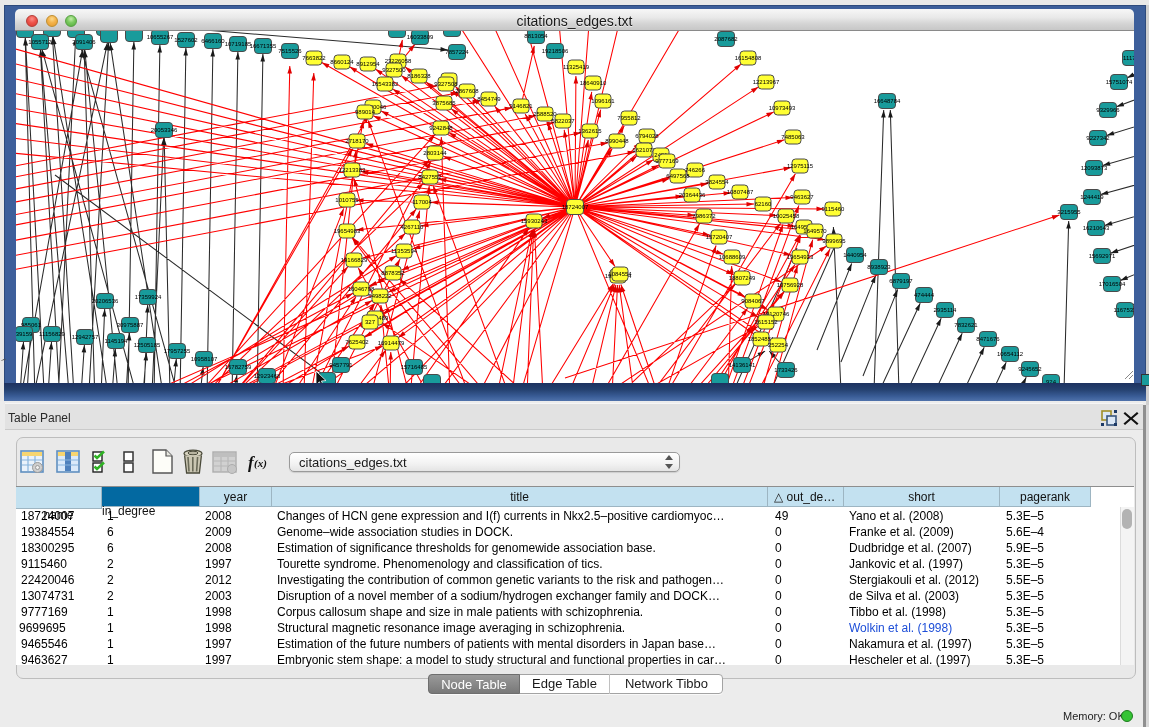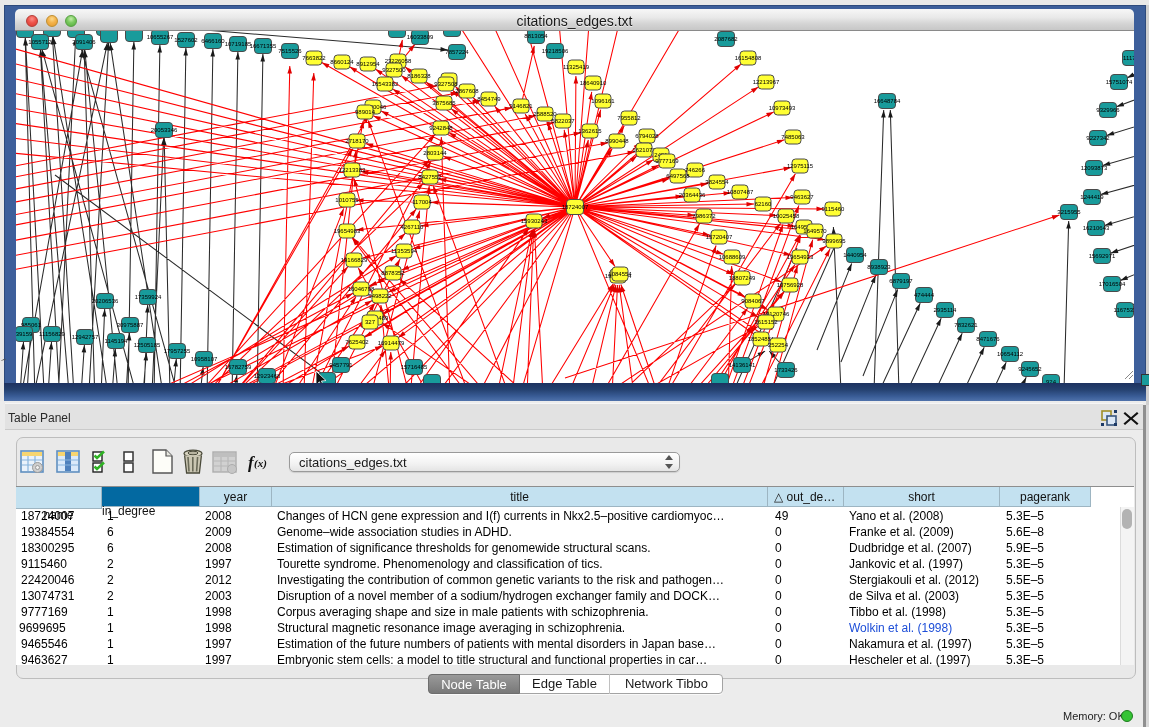--- a/index.html
+++ b/index.html
@@ -396,28 +396,28 @@
 <div class="abs" style="left:21px;top:509px;font-size:12px;color:#000">18724007</div>
 <div class="abs" style="left:107px;top:509px;font-size:12px;color:#000">1</div>
 <div class="abs" style="left:205px;top:509px;font-size:12px;color:#000">2008</div>
 <div class="abs" style="left:277px;top:509px;width:492px;font-size:12px;color:#000;white-space:nowrap;overflow:hidden">Changes of HCN gene expression and I(f) currents in Nkx2.5–positive cardiomyoc…</div>
 <div class="abs" style="left:775px;top:509px;font-size:12px;color:#000">49</div>
 <div class="abs" style="left:849px;top:509px;font-size:12px;color:#000">Yano et al. (2008)</div>
 <div class="abs" style="left:1006px;top:509px;font-size:12px;color:#000">5.3E–5</div>
 <div class="abs" style="left:21px;top:525px;font-size:12px;color:#000">19384554</div>
 <div class="abs" style="left:107px;top:525px;font-size:12px;color:#000">6</div>
 <div class="abs" style="left:205px;top:525px;font-size:12px;color:#000">2009</div>
-<div class="abs" style="left:277px;top:525px;width:492px;font-size:12px;color:#000;white-space:nowrap;overflow:hidden">Genome–wide association studies in ADHD.</div>
+<div class="abs" style="left:277px;top:525px;width:492px;font-size:12px;color:#000;white-space:nowrap;overflow:hidden">Genome–wide association studies in DOCK.</div>
 <div class="abs" style="left:775px;top:525px;font-size:12px;color:#000">0</div>
 <div class="abs" style="left:849px;top:525px;font-size:12px;color:#000">Franke et al. (2009)</div>
-<div class="abs" style="left:1006px;top:525px;font-size:12px;color:#000">5.6E–8</div>
+<div class="abs" style="left:1006px;top:525px;font-size:12px;color:#000">5.6E–4</div>
 <div class="abs" style="left:21px;top:541px;font-size:12px;color:#000">18300295</div>
 <div class="abs" style="left:107px;top:541px;font-size:12px;color:#000">6</div>
 <div class="abs" style="left:205px;top:541px;font-size:12px;color:#000">2008</div>
-<div class="abs" style="left:277px;top:541px;width:492px;font-size:12px;color:#000;white-space:nowrap;overflow:hidden">Estimation of significance thresholds for genomewide structural scans.</div>
+<div class="abs" style="left:277px;top:541px;width:492px;font-size:12px;color:#000;white-space:nowrap;overflow:hidden">Estimation of significance thresholds for genomewide association base.</div>
 <div class="abs" style="left:775px;top:541px;font-size:12px;color:#000">0</div>
 <div class="abs" style="left:849px;top:541px;font-size:12px;color:#000">Dudbridge et al. (2007)</div>
 <div class="abs" style="left:1006px;top:541px;font-size:12px;color:#000">5.9E–5</div>
 <div class="abs" style="left:21px;top:557px;font-size:12px;color:#000">9115460</div>
 <div class="abs" style="left:107px;top:557px;font-size:12px;color:#000">2</div>
 <div class="abs" style="left:205px;top:557px;font-size:12px;color:#000">1997</div>
 <div class="abs" style="left:277px;top:557px;width:492px;font-size:12px;color:#000;white-space:nowrap;overflow:hidden">Tourette syndrome. Phenomenology and classification of tics.</div>
 <div class="abs" style="left:775px;top:557px;font-size:12px;color:#000">0</div>
 <div class="abs" style="left:849px;top:557px;font-size:12px;color:#000">Jankovic et al. (1997)</div>
 <div class="abs" style="left:1006px;top:557px;font-size:12px;color:#000">5.3E–5</div>
@@ -431,42 +431,42 @@
 <div class="abs" style="left:21px;top:589px;font-size:12px;color:#000">13074731</div>
 <div class="abs" style="left:107px;top:589px;font-size:12px;color:#000">2</div>
 <div class="abs" style="left:205px;top:589px;font-size:12px;color:#000">2003</div>
 <div class="abs" style="left:277px;top:589px;width:492px;font-size:12px;color:#000;white-space:nowrap;overflow:hidden">Disruption of a novel member of a sodium/hydrogen exchanger family and DOCK…</div>
 <div class="abs" style="left:775px;top:589px;font-size:12px;color:#000">0</div>
 <div class="abs" style="left:849px;top:589px;font-size:12px;color:#000">de Silva et al. (2003)</div>
 <div class="abs" style="left:1006px;top:589px;font-size:12px;color:#000">5.3E–5</div>
 <div class="abs" style="left:21px;top:605px;font-size:12px;color:#000">9777169</div>
 <div class="abs" style="left:107px;top:605px;font-size:12px;color:#000">1</div>
 <div class="abs" style="left:205px;top:605px;font-size:12px;color:#000">1998</div>
-<div class="abs" style="left:277px;top:605px;width:492px;font-size:12px;color:#000;white-space:nowrap;overflow:hidden">Corpus averaging shape and size in male patients with schizophrenia.</div>
+<div class="abs" style="left:277px;top:605px;width:492px;font-size:12px;color:#000;white-space:nowrap;overflow:hidden">Corpus callosum shape and size in male patients with schizophrenia.</div>
 <div class="abs" style="left:775px;top:605px;font-size:12px;color:#000">0</div>
 <div class="abs" style="left:849px;top:605px;font-size:12px;color:#000">Tibbo et al. (1998)</div>
 <div class="abs" style="left:1006px;top:605px;font-size:12px;color:#000">5.3E–5</div>
 <div class="abs" style="left:19px;top:621px;font-size:12px;color:#000">9699695</div>
 <div class="abs" style="left:107px;top:621px;font-size:12px;color:#000">1</div>
 <div class="abs" style="left:205px;top:621px;font-size:12px;color:#000">1998</div>
 <div class="abs" style="left:277px;top:621px;width:492px;font-size:12px;color:#000;white-space:nowrap;overflow:hidden">Structural magnetic resonance image averaging in schizophrenia.</div>
 <div class="abs" style="left:775px;top:621px;font-size:12px;color:#000">0</div>
 <div class="abs" style="left:849px;top:621px;font-size:12px;color:#1d4ed8">Wolkin et al. (1998)</div>
 <div class="abs" style="left:1006px;top:621px;font-size:12px;color:#000">5.3E–5</div>
 <div class="abs" style="left:21px;top:637px;font-size:12px;color:#000">9465546</div>
 <div class="abs" style="left:107px;top:637px;font-size:12px;color:#000">1</div>
 <div class="abs" style="left:205px;top:637px;font-size:12px;color:#000">1997</div>
 <div class="abs" style="left:277px;top:637px;width:492px;font-size:12px;color:#000;white-space:nowrap;overflow:hidden">Estimation of the future numbers of patients with mental disorders in Japan base…</div>
 <div class="abs" style="left:775px;top:637px;font-size:12px;color:#000">0</div>
 <div class="abs" style="left:849px;top:637px;font-size:12px;color:#000">Nakamura et al. (1997)</div>
 <div class="abs" style="left:1006px;top:637px;font-size:12px;color:#000">5.3E–5</div>
 <div class="abs" style="left:21px;top:653px;font-size:12px;color:#000">9463627</div>
 <div class="abs" style="left:107px;top:653px;font-size:12px;color:#000">1</div>
 <div class="abs" style="left:205px;top:653px;font-size:12px;color:#000">1997</div>
-<div class="abs" style="left:277px;top:653px;width:492px;font-size:12px;color:#000;white-space:nowrap;overflow:hidden">Embryonic stem cells: a model to title structural and functional properties in car…</div>
+<div class="abs" style="left:277px;top:653px;width:492px;font-size:12px;color:#000;white-space:nowrap;overflow:hidden">Embryonic stem shape: a model to study structural and functional properties in car…</div>
 <div class="abs" style="left:775px;top:653px;font-size:12px;color:#000">0</div>
 <div class="abs" style="left:849px;top:653px;font-size:12px;color:#000">Hescheler et al. (1997)</div>
 <div class="abs" style="left:1006px;top:653px;font-size:12px;color:#000">5.3E–5</div>
 <div class="abs" style="left:1120px;top:507px;width:14px;height:158px;background:#f4f4f4;border-left:1px solid #dcdcdc"></div>
 <div class="abs" style="left:1122px;top:509px;width:10px;height:20px;background:#b3b3b3;border-radius:5px"></div>
 
 <div class="abs" style="left:428px;top:674px;width:295px;height:20px;border:1px solid #a3a3a3;border-radius:4px;background:#fff;box-shadow:0 1px 0 rgba(255,255,255,.7)"></div>
 <div class="abs" style="left:428px;top:674px;width:92px;height:20px;border-radius:4px 0 0 4px;background:linear-gradient(180deg,#9a9a9a,#787878);border:1px solid #6e6e6e;color:#fff;font-size:13px;text-align:center;padding-top:2px">Node Table</div>
 <div class="abs" style="left:520px;top:674px;width:90px;height:20px;color:#1a1a1a;font-size:13px;text-align:center;padding-top:2px;border-right:1px solid #c0c0c0">Edge Table</div>
 <div class="abs" style="left:610px;top:674px;width:113px;height:20px;color:#1a1a1a;font-size:13px;text-align:center;padding-top:2px">Network Tibbo</div>

